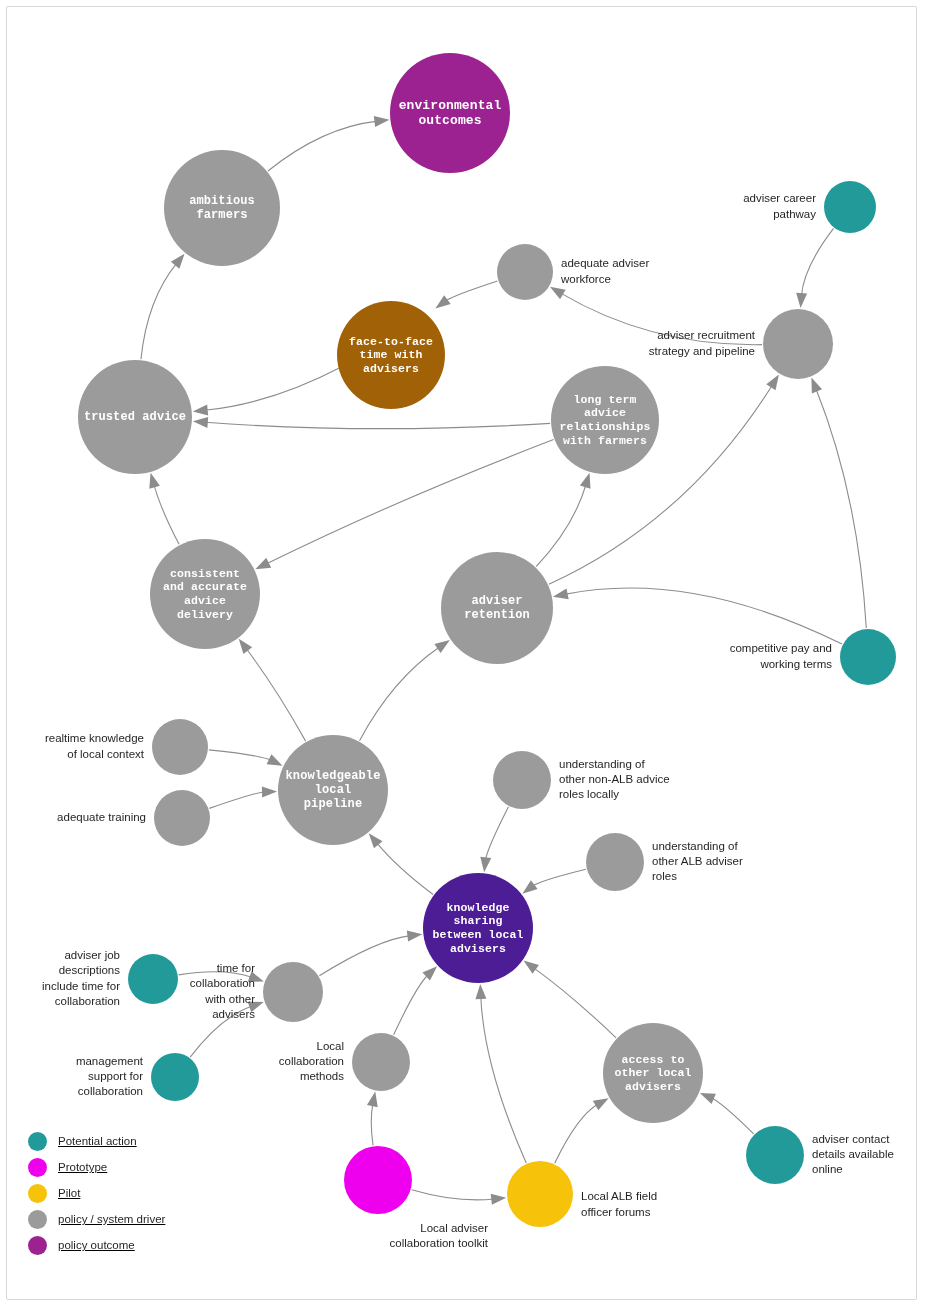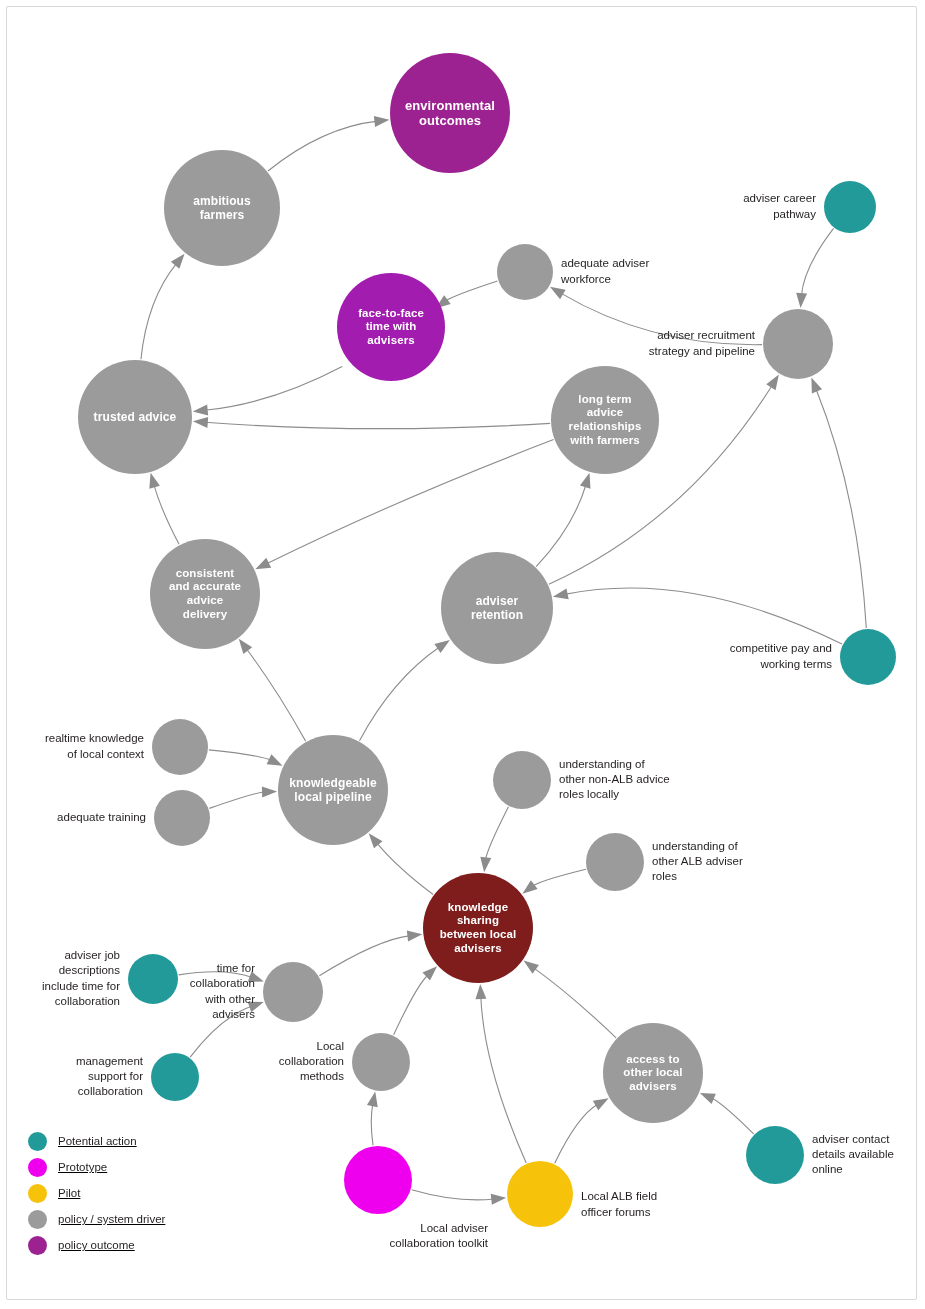--- a/index.html
+++ b/index.html
@@ -33,20 +33,21 @@
     height: 1309px;
   }
   .node {
     position: absolute;
     border-radius: 50%;
     display: flex;
     align-items: center;
     justify-content: center;
     text-align: center;
     box-sizing: border-box;
+    font-family: Liberation Mono, monospace;
   }
   .node .nlabel-in {
     color: #ffffff;
     font-weight: bold;
     line-height: 1.18;
     padding: 0 4px;
     letter-spacing: 0.1px;
   }
   .nlabel-out {
     position: absolute;
@@ -153,21 +154,21 @@
     </svg>
   <div id="nodes-layer">
       <div class="node" style="left: 390px; top: 53px; width: 120px; height: 120px; background: rgb(156, 34, 145);">
         <div class="nlabel-in" style="font-size: 13px; white-space: pre-line;">environmental
 outcomes</div>
       </div>
       <div class="node" style="left: 164px; top: 150px; width: 116px; height: 116px; background: rgb(155, 155, 155);">
         <div class="nlabel-in" style="font-size: 12px; white-space: pre-line;">ambitious
 farmers</div>
       </div>
-      <div class="node" style="left: 337px; top: 273px; width: 108px; height: 108px; background: #a21caf;">
+      <div class="node" style="left: 337px; top: 301px; width: 108px; height: 108px; background: #a16207;">
         <div class="nlabel-in" style="font-size: 11.5px; white-space: pre-line;">face-to-face
 time with
 advisers</div>
       </div>
       <div class="node" style="left: 78px; top: 360px; width: 114px; height: 114px; background: rgb(155, 155, 155);">
         <div class="nlabel-in" style="font-size: 12px; white-space: pre-line;">trusted advice</div>
       </div>
       <div class="node" style="left: 497px; top: 244px; width: 56px; height: 56px; background: rgb(155, 155, 155);"></div>
       <div class="nlabel-out right" style="font-size: 11.5px; left: 561px; top: 256.4px;">adequate adviser
 workforce</div>
@@ -206,21 +207,21 @@
       <div class="node" style="left: 154px; top: 790px; width: 56px; height: 56px; background: rgb(155, 155, 155);"></div>
       <div class="nlabel-out left" style="font-size: 11.5px; right: 779px; top: 810px;">adequate training</div>
       <div class="node" style="left: 493px; top: 751px; width: 58px; height: 58px; background: rgb(155, 155, 155);"></div>
       <div class="nlabel-out right" style="font-size: 11.5px; left: 559px; top: 756.8px;">understanding of
 other non-ALB advice
 roles  locally</div>
       <div class="node" style="left: 586px; top: 833px; width: 58px; height: 58px; background: rgb(155, 155, 155);"></div>
       <div class="nlabel-out right" style="font-size: 11.5px; left: 652px; top: 838.8px;">understanding of
 other ALB adviser
 roles</div>
-      <div class="node" style="left: 423px; top: 873px; width: 110px; height: 110px; background: #7f1d1d;">
+      <div class="node" style="left: 423px; top: 873px; width: 110px; height: 110px; background: #4c1d95;">
         <div class="nlabel-in" style="font-size: 11.5px; white-space: pre-line;">knowledge
 sharing
 between local
 advisers</div>
       </div>
       <div class="node" style="left: 128px; top: 954px; width: 50px; height: 50px; background: rgb(34, 154, 154);"></div>
       <div class="nlabel-out left" style="font-size: 11.5px; right: 805px; top: 948.2px;">adviser job
 descriptions
 include time for
 collaboration</div>

